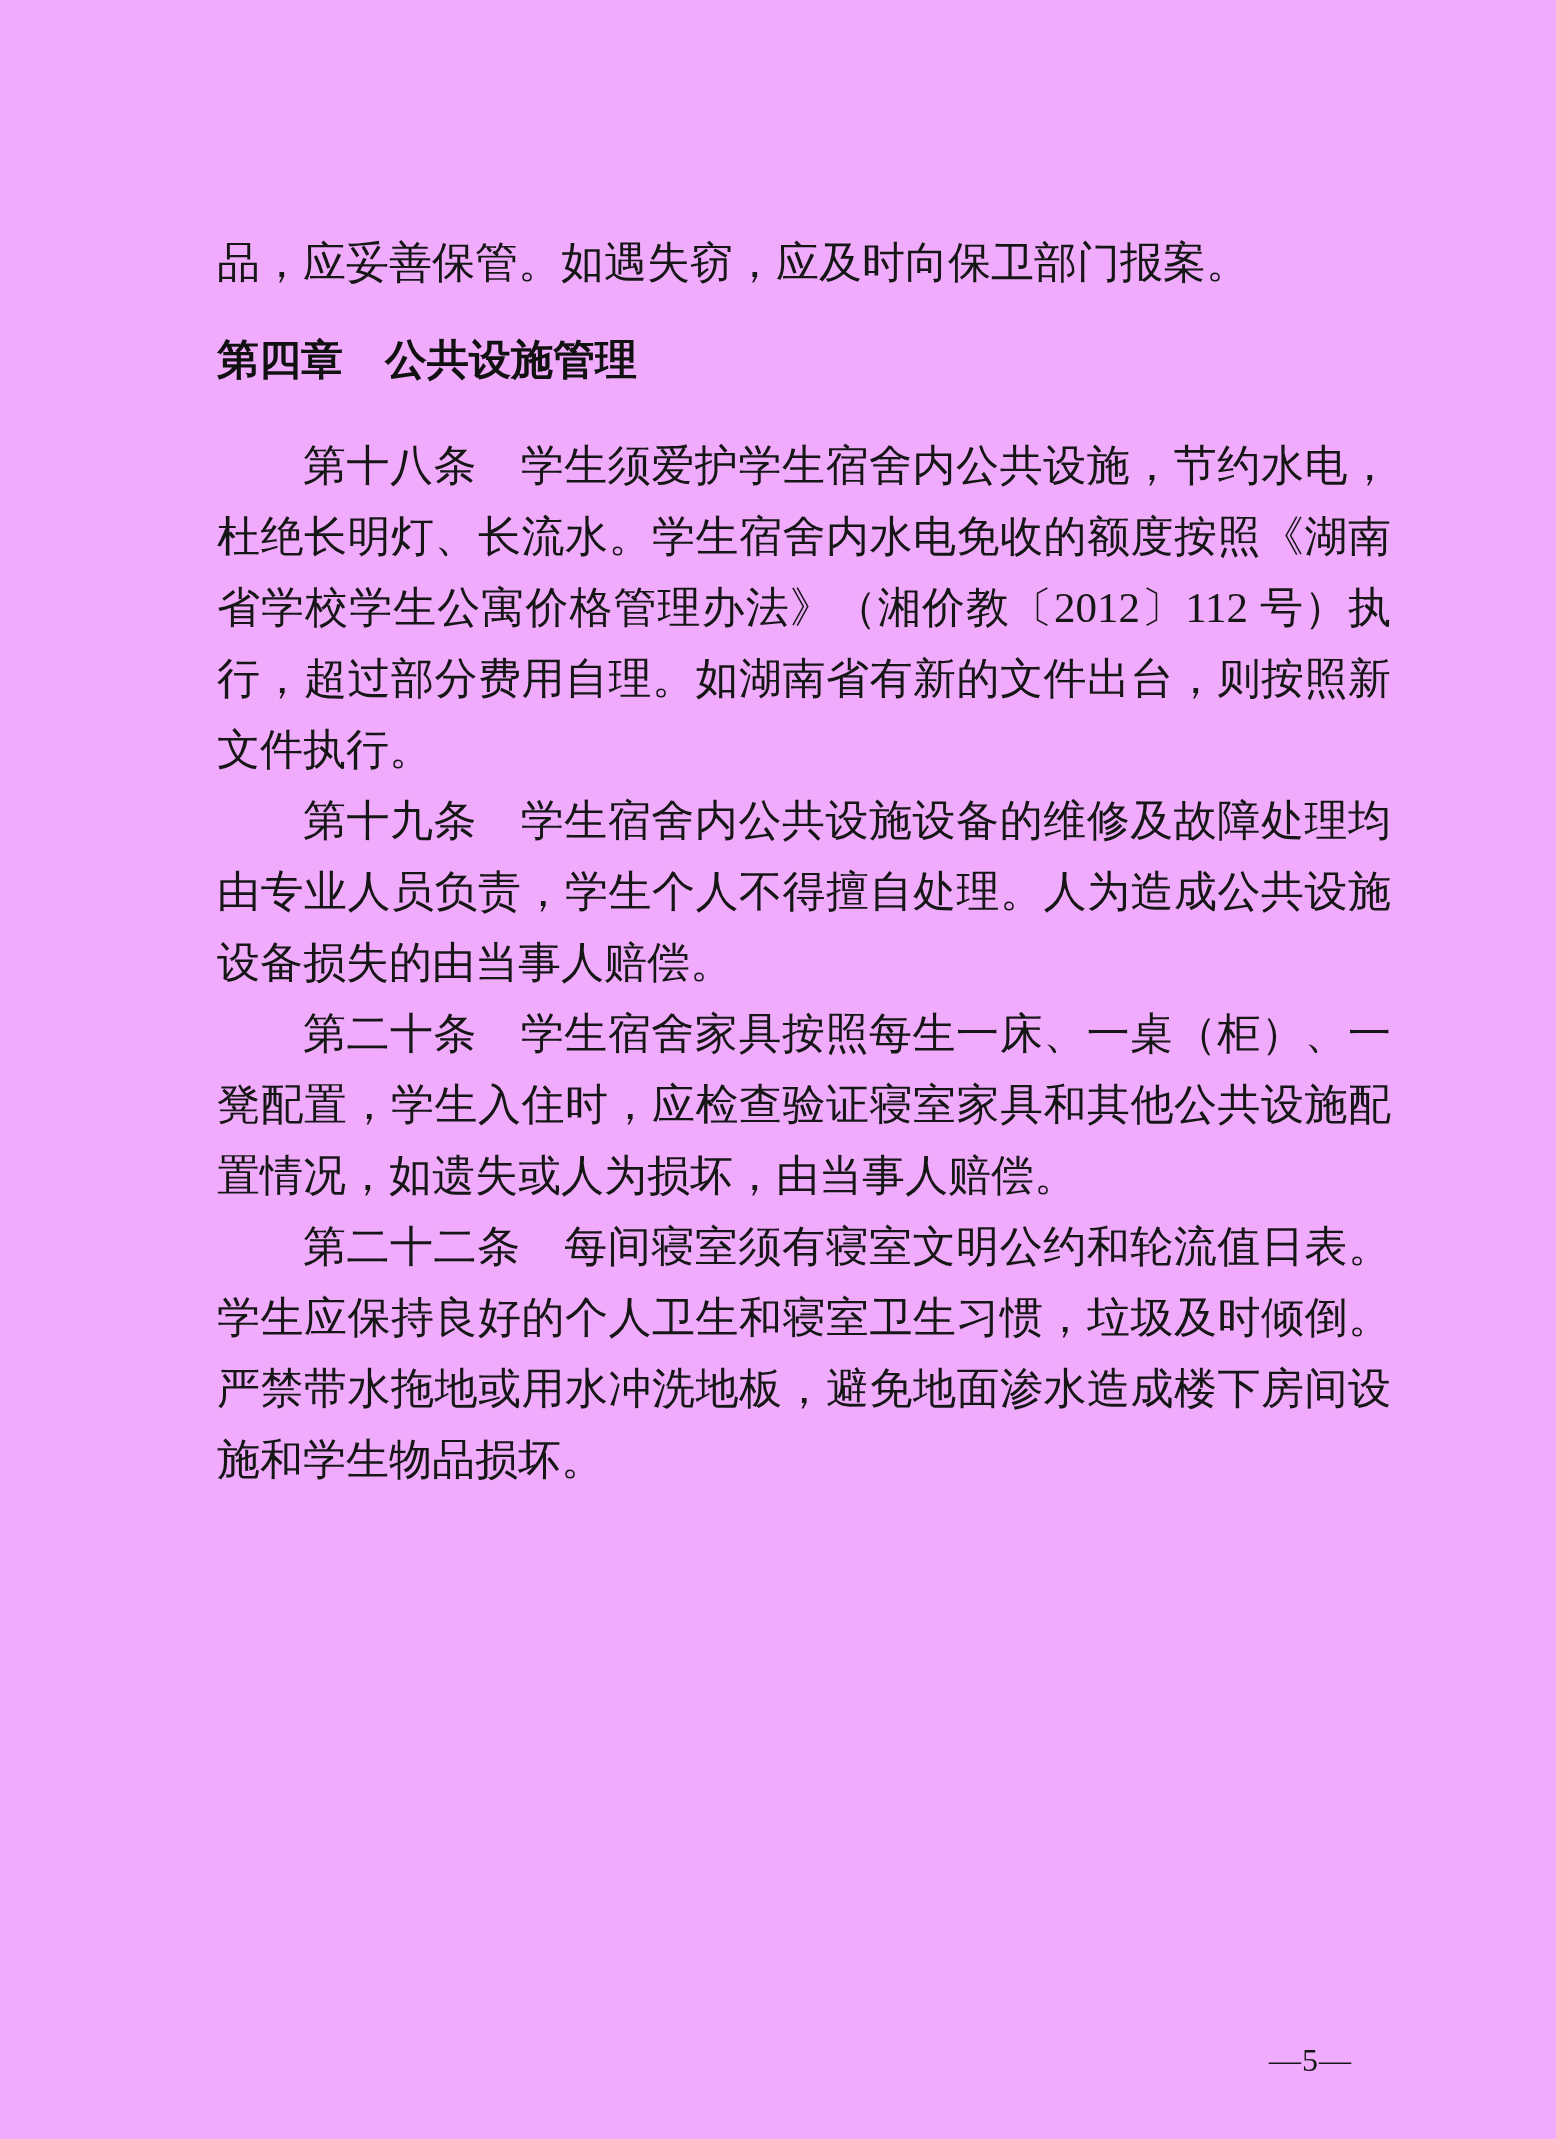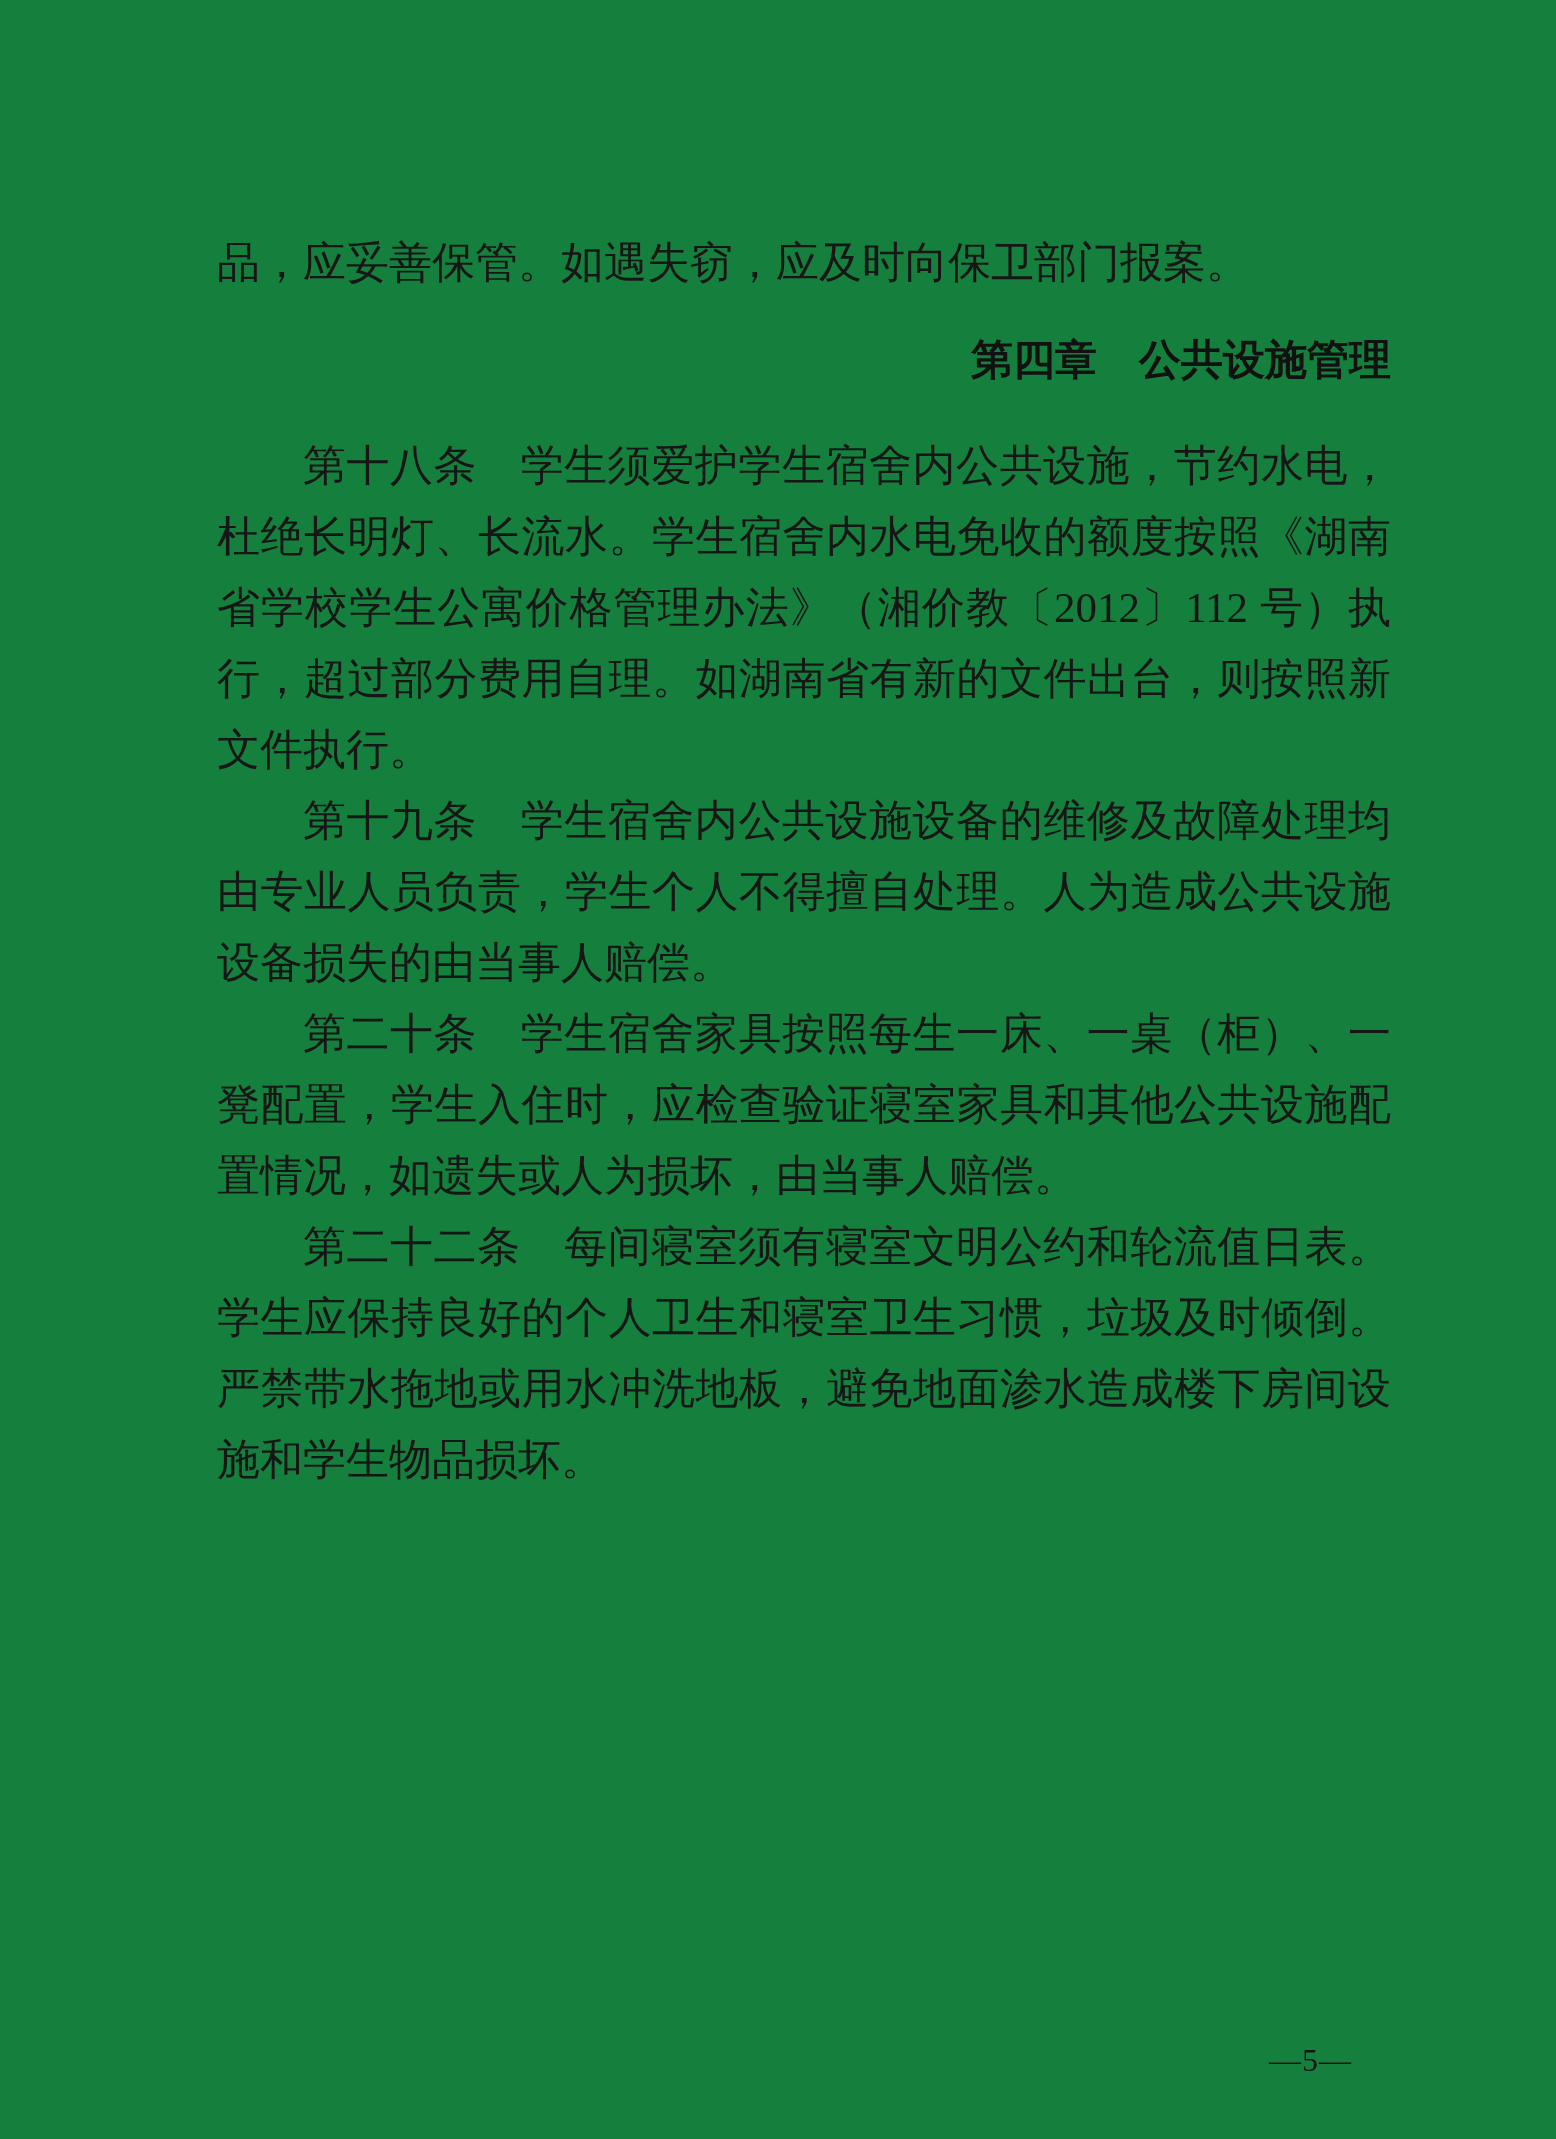--- a/index.html
+++ b/index.html
@@ -4,21 +4,21 @@
 <style>
   html, body {
     margin: 0;
     padding: 0;
     background: #ffffff;
   }
   .page {
     position: relative;
     width: 1556px;
     height: 2139px;
-    background: #15803d;
+    background: #f0abfc;
     color: #161616;
     font-family: "Liberation Serif", "DejaVu Serif", serif;
     overflow: hidden;
   }
   .content {
     position: absolute;
     left: 217px;
     top: 227px;
     width: 1174px;
   }
@@ -31,21 +31,21 @@
     word-break: normal;
   }
   p.indent {
     text-indent: 2em;
   }
   h2.chapter {
     font-family: "Liberation Sans", "DejaVu Sans", sans-serif;
     font-weight: 700;
     font-size: 42px;
     line-height: 42px;
-    text-align: right;
+    text-align: left;
     color: #111111;
   }
   h2.chapter-4 {
     margin: 41px 0 49px 0;
   }
   h2.chapter-5 {
     margin: 58px 0 42px 0;
   }
   .pagenum {
     position: absolute;

